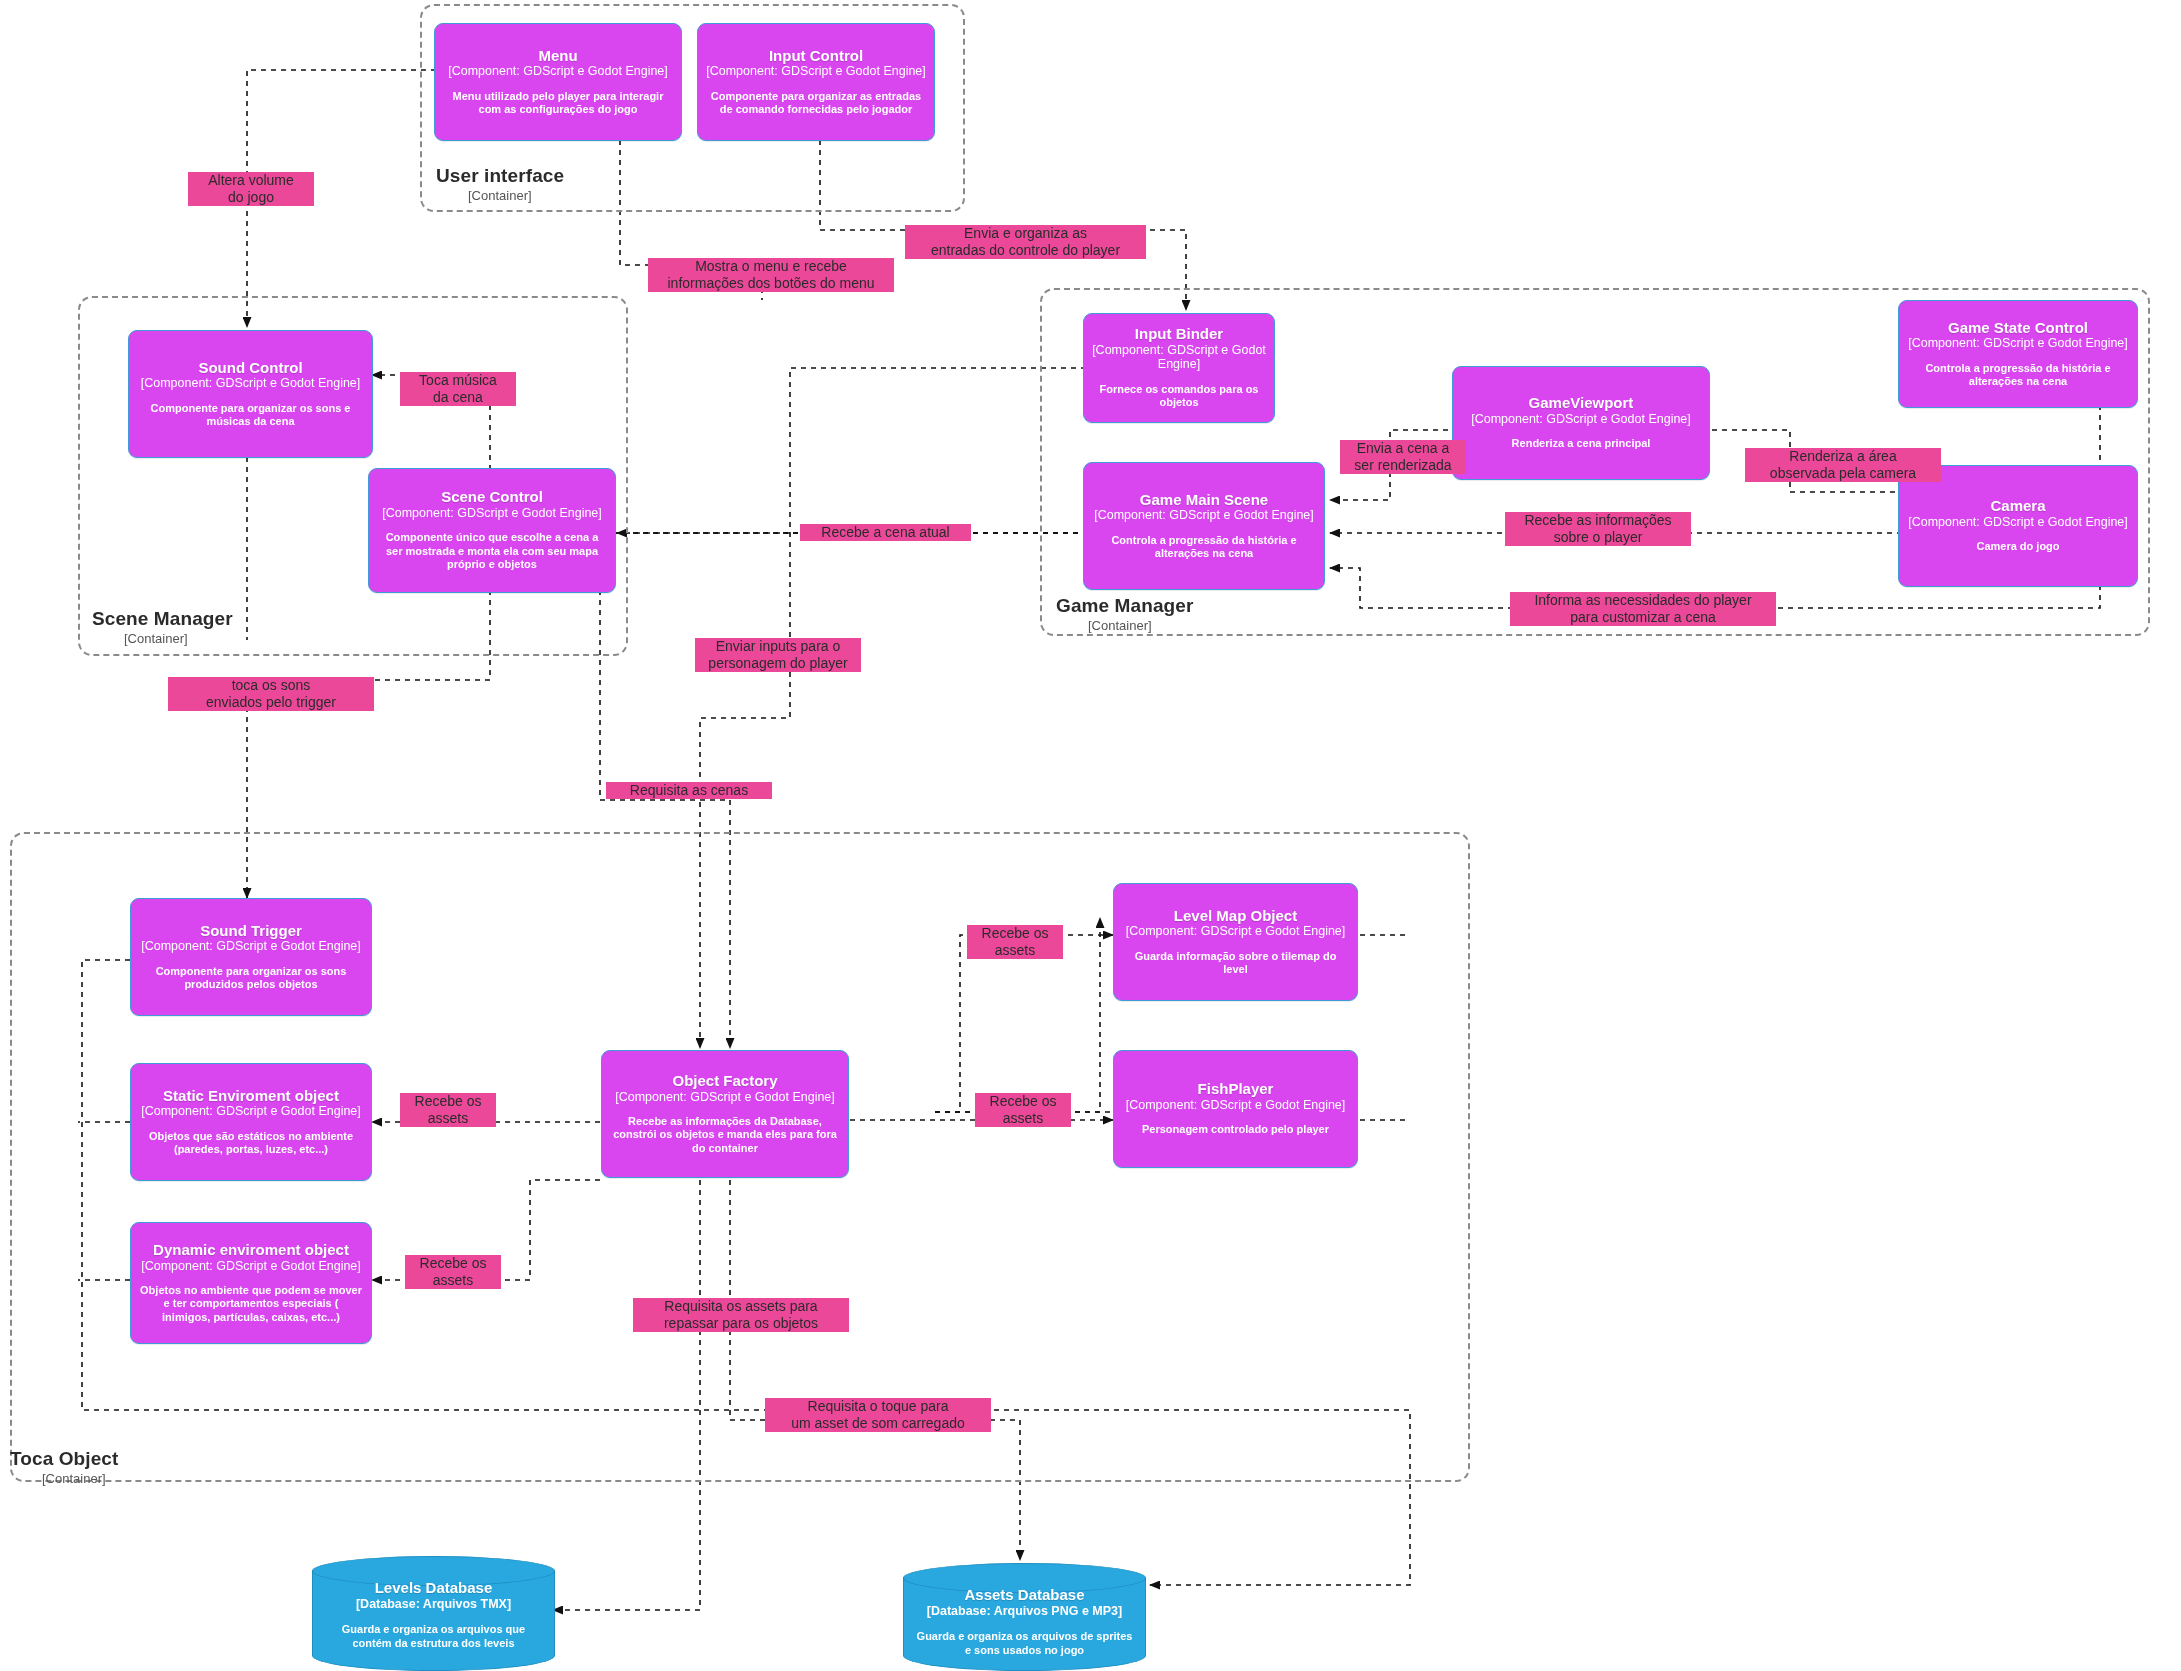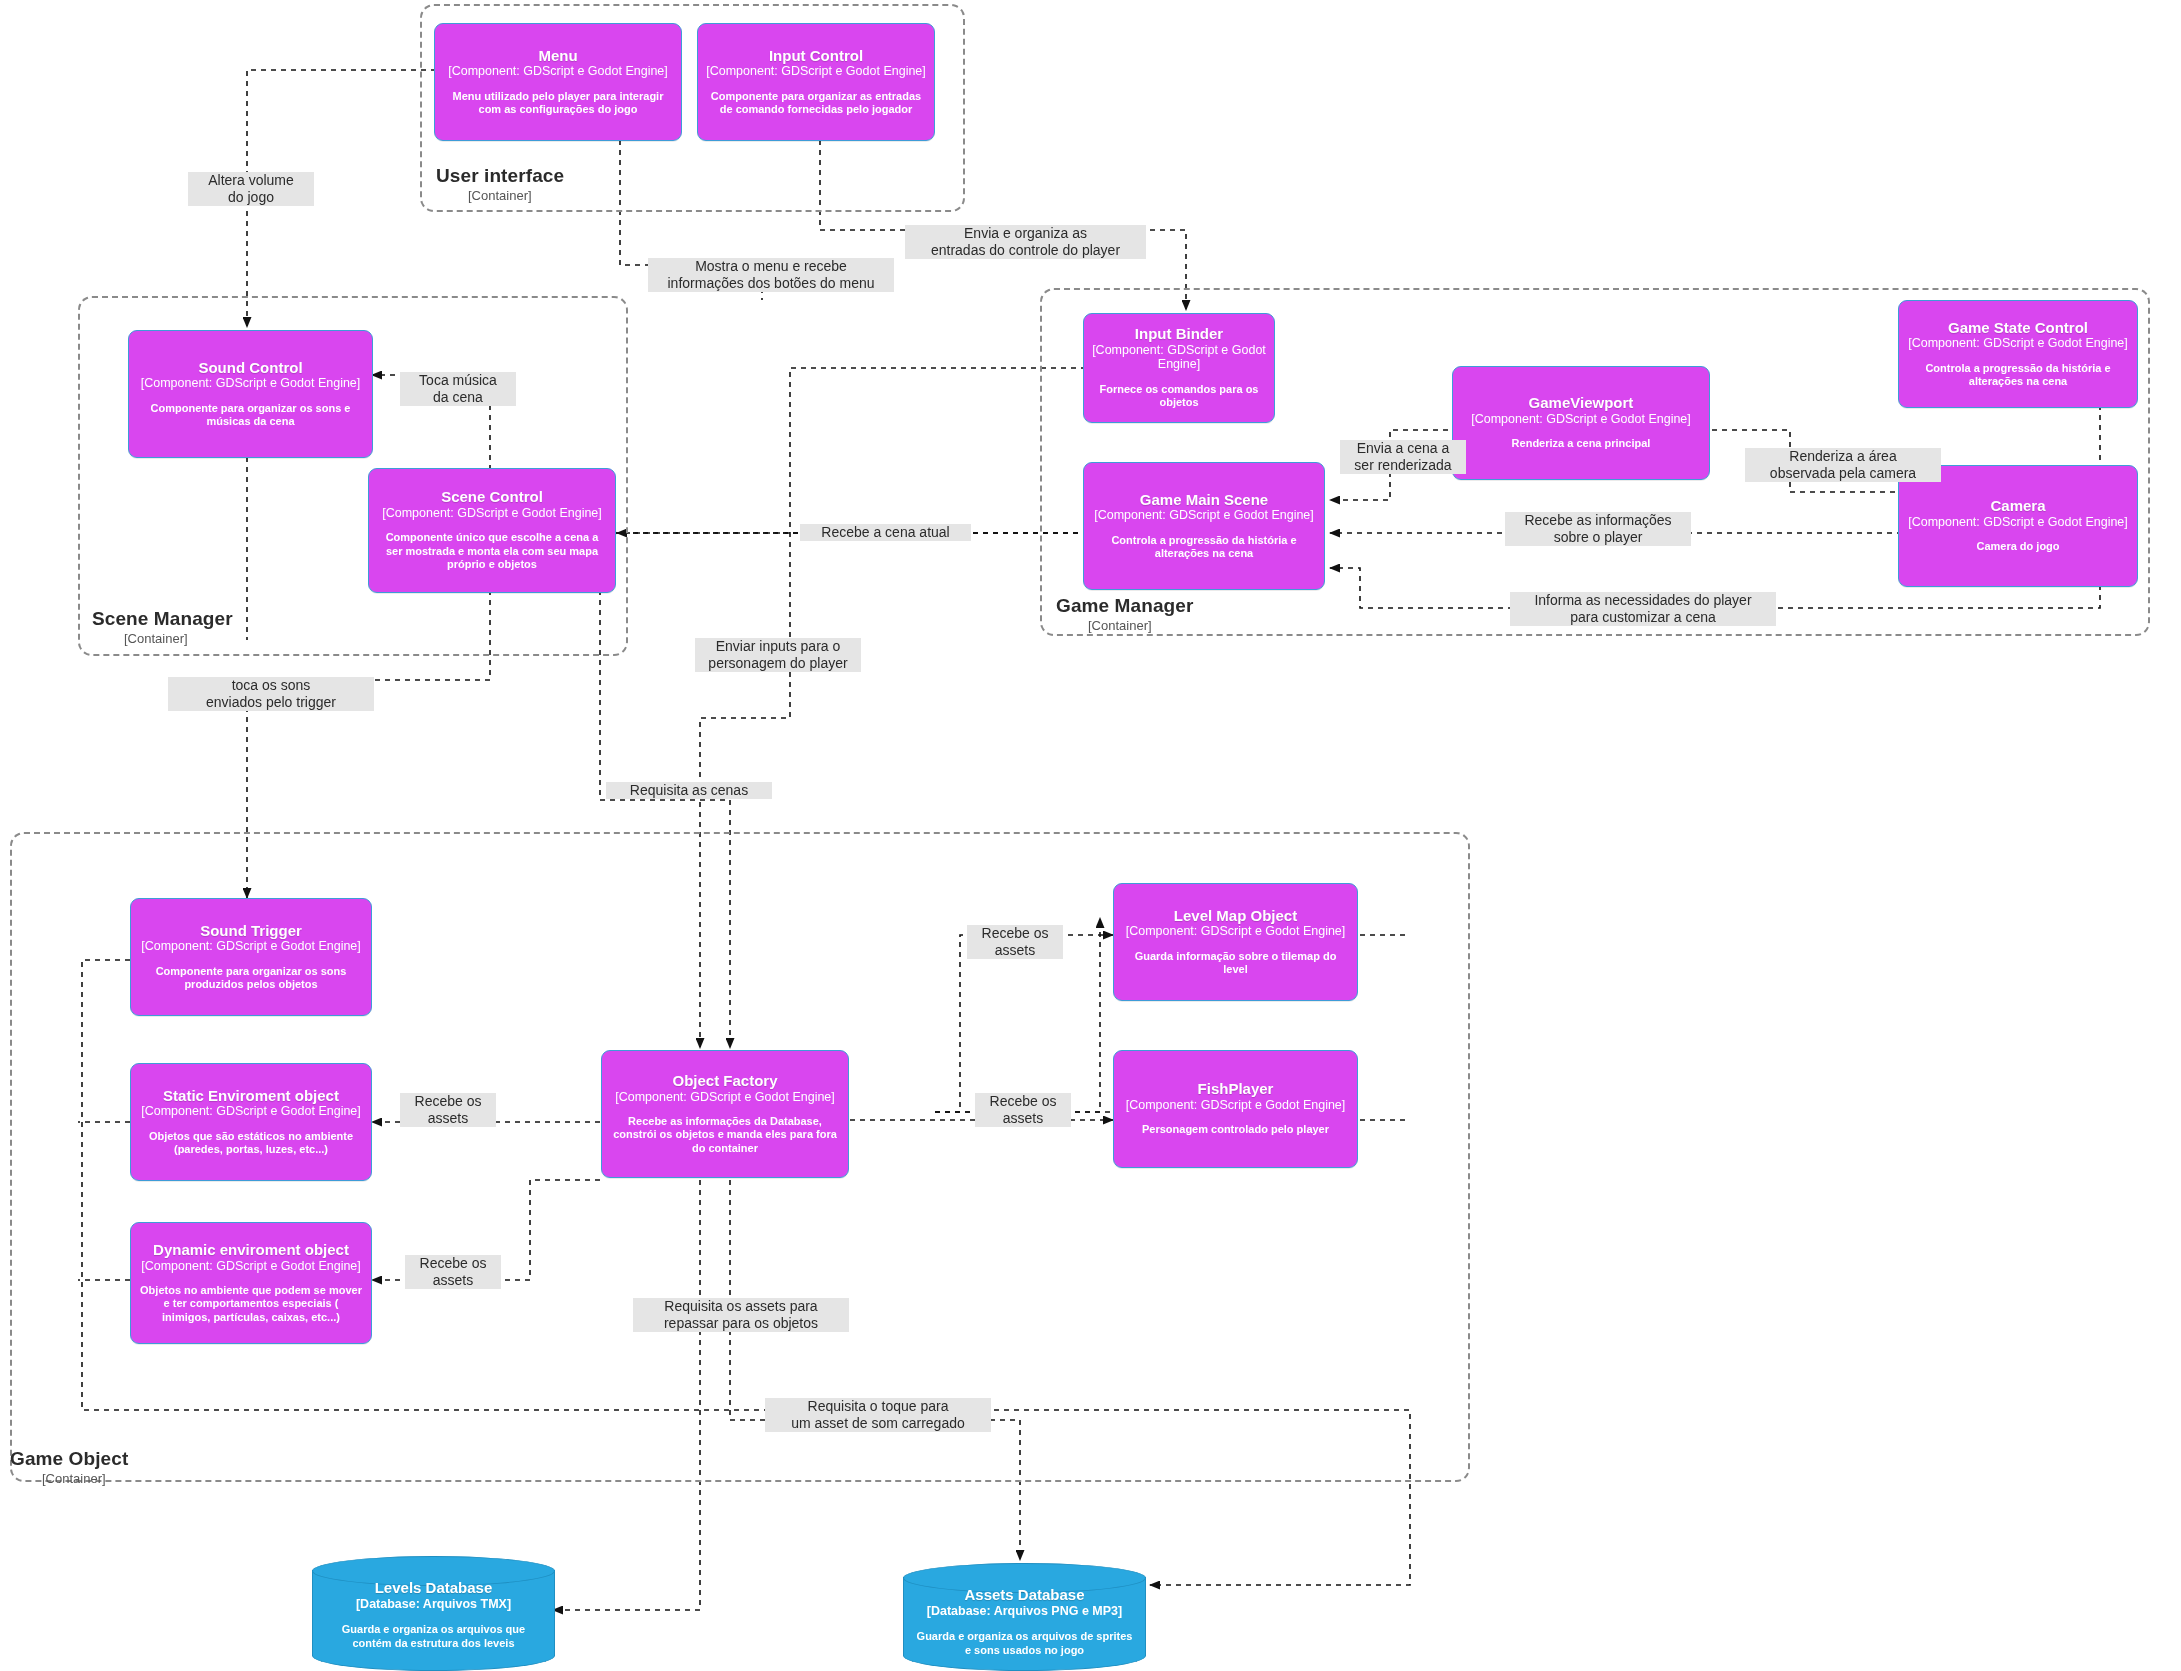--- a/index.html
+++ b/index.html
@@ -69,21 +69,21 @@
   .db .dbtext .desc{ font-size:11px; font-weight:bold; line-height:1.25; margin-top:12px;}
 
   
   .elabel{
     position:absolute;
     font-size:14px;
     color:#2b2b2b;
     line-height:1.22;
     text-align:center;
     white-space:pre;
-    background:#e5e5e5;
+    background:#ec4899;
     padding:0 3px;
   }
 
   svg.wires{position:absolute;left:0;top:0;width:2181px;height:1671px;pointer-events:none;}
 </style>
 </head>
 <body>
 
 <div id="canvas">
 
@@ -163,21 +163,21 @@
   </div>
 
   <div class="container-box" style="left:1040px; top:288px; width:1110px; height:348px;"></div>
   <div class="container-label" style="left:1056px; top:595px;">
     <div class="ct">Game Manager</div>
     <div class="cs">[Container]</div>
   </div>
 
   <div class="container-box" style="left:10px; top:832px; width:1460px; height:650px;"></div>
   <div class="container-label" style="left:10px; top:1448px;">
-    <div class="ct">Game Object</div>
+    <div class="ct">Toca Object</div>
     <div class="cs">[Container]</div>
   </div>
 
   <div class="comp" style="left:434px; top:23px; width:248px; height:118px;">
     <div class="title">Menu</div>
     <div class="tech">[Component: GDScript e Godot Engine]</div>
     <div class="desc">Menu utilizado pelo player para interagir com as configurações do jogo</div>
   </div>
 
   <div class="comp" style="left:697px; top:23px; width:238px; height:118px;">

